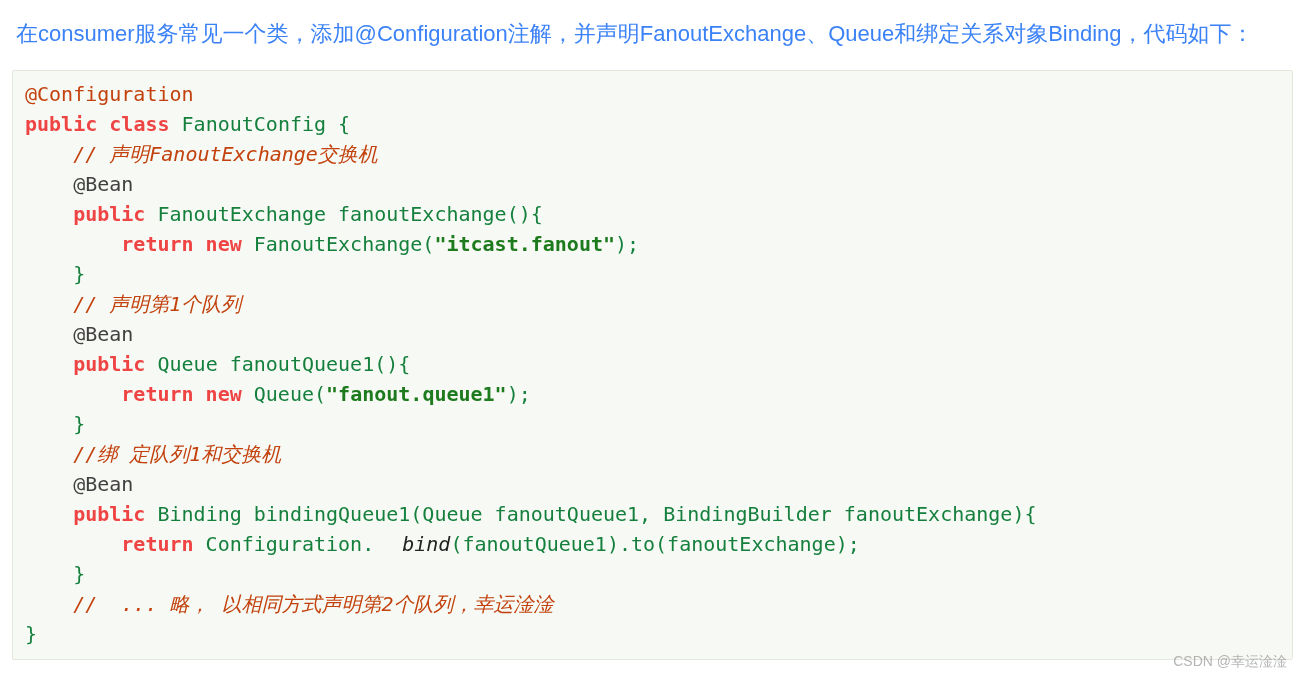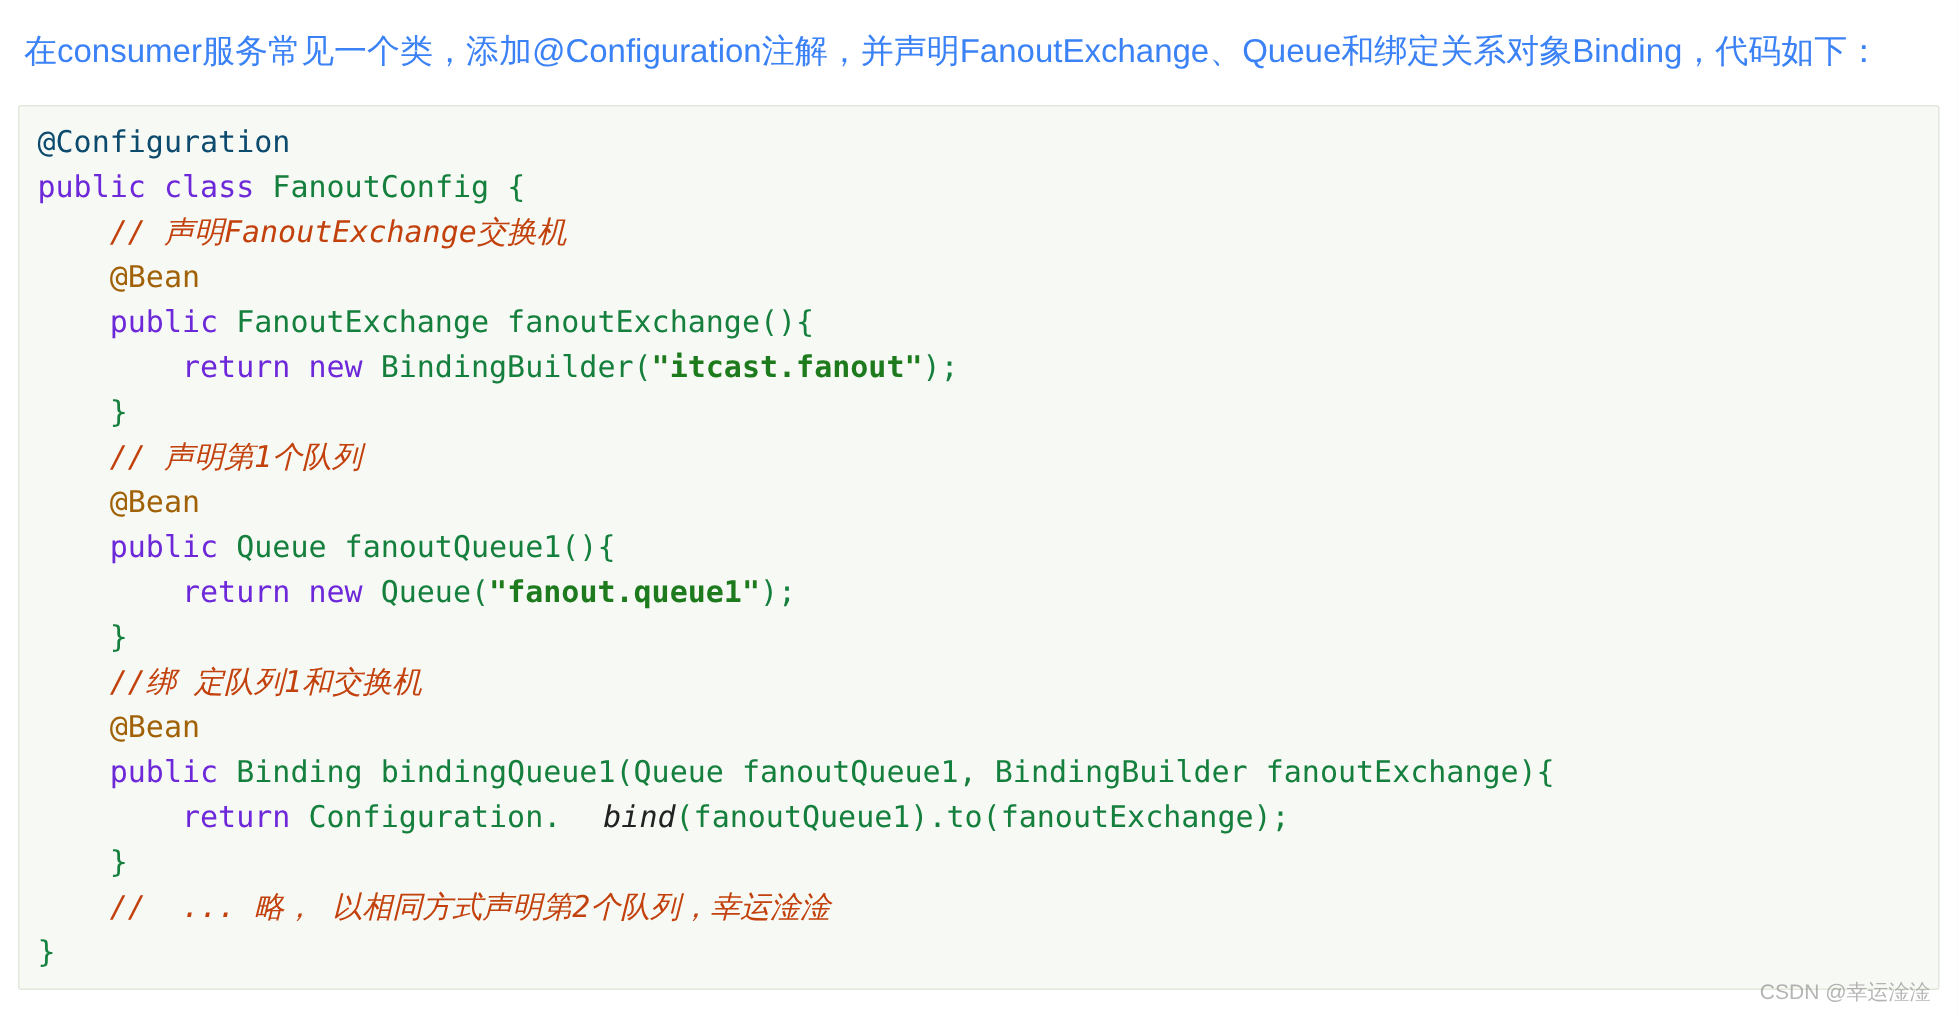--- a/index.html
+++ b/index.html
@@ -21,23 +21,23 @@
       border-radius: 2px;
       padding: 8px 12px 10px 12px;
       font-family: "Menlo", "Consolas", "DejaVu Sans Mono", monospace;
       font-size: 20px;
       line-height: 1.5;
       color: #222;
       white-space: pre;
       overflow-x: auto;
       position: relative;
     }
-    .t-anno   { color: #0c4a6e; }     
-    .t-kw     { color: #6d28d9; font-weight: normal; } 
-    .t-bean   { color: #a16207; text-align: right; }     
+    .t-anno   { color: #c2410c; }     
+    .t-kw     { color: #ef4444; font-weight: bold; } 
+    .t-bean   { color: #404040; text-align: right; }     
     .t-str    { color: #1d7b1d; font-weight: bold; } 
     .t-cmt    { color: #c2410c; font-style: italic; } 
     .t-mi     { font-style: italic; margin-left: 28px; } 
     .t-plain  { color: #15803d; }
     .watermark {
       position: fixed;
       right: 18px;
       bottom: 10px;
       font-size: 14px;
       color: rgba(120,120,120,0.55);
@@ -49,21 +49,21 @@
 </head>
 <body>
 
 <div class="intro">在consumer服务常见一个类，添加@Configuration注解，并声明FanoutExchange、Queue和绑定关系对象Binding，代码如下：</div>
 
 <div class="code-block"><span class="t-anno">@Configuration</span>
 <span class="t-kw">public</span> <span class="t-kw">class</span><span class="t-plain"> FanoutConfig {</span>
 <span class="t-cmt">    // 声明FanoutExchange交换机</span>
 <span class="t-bean">    @Bean</span>
 <span class="t-kw">    public</span><span class="t-plain"> FanoutExchange fanoutExchange(){</span>
-<span class="t-kw">        return</span><span class="t-kw"> new</span><span class="t-plain"> BindingBuilder(</span><span class="t-str">"itcast.fanout"</span><span class="t-plain">);</span>
+<span class="t-kw">        return</span><span class="t-kw"> new</span><span class="t-plain"> FanoutExchange(</span><span class="t-str">"itcast.fanout"</span><span class="t-plain">);</span>
 <span class="t-plain">    }</span>
 <span class="t-cmt">    // 声明第1个队列</span>
 <span class="t-bean">    @Bean</span>
 <span class="t-kw">    public</span><span class="t-plain"> Queue fanoutQueue1(){</span>
 <span class="t-kw">        return</span><span class="t-kw"> new</span><span class="t-plain"> Queue(</span><span class="t-str">"fanout.queue1"</span><span class="t-plain">);</span>
 <span class="t-plain">    }</span>
 <span class="t-cmt">    //绑 定队列1和交换机</span>
 <span class="t-bean">    @Bean</span>
 <span class="t-kw">    public</span><span class="t-plain"> Binding bindingQueue1(Queue fanoutQueue1, BindingBuilder fanoutExchange){</span>
 <span class="t-kw">        return</span><span class="t-plain"> Configuration.</span><span class="t-mi">bind</span><span class="t-plain">(fanoutQueue1).to(fanoutExchange);</span>

